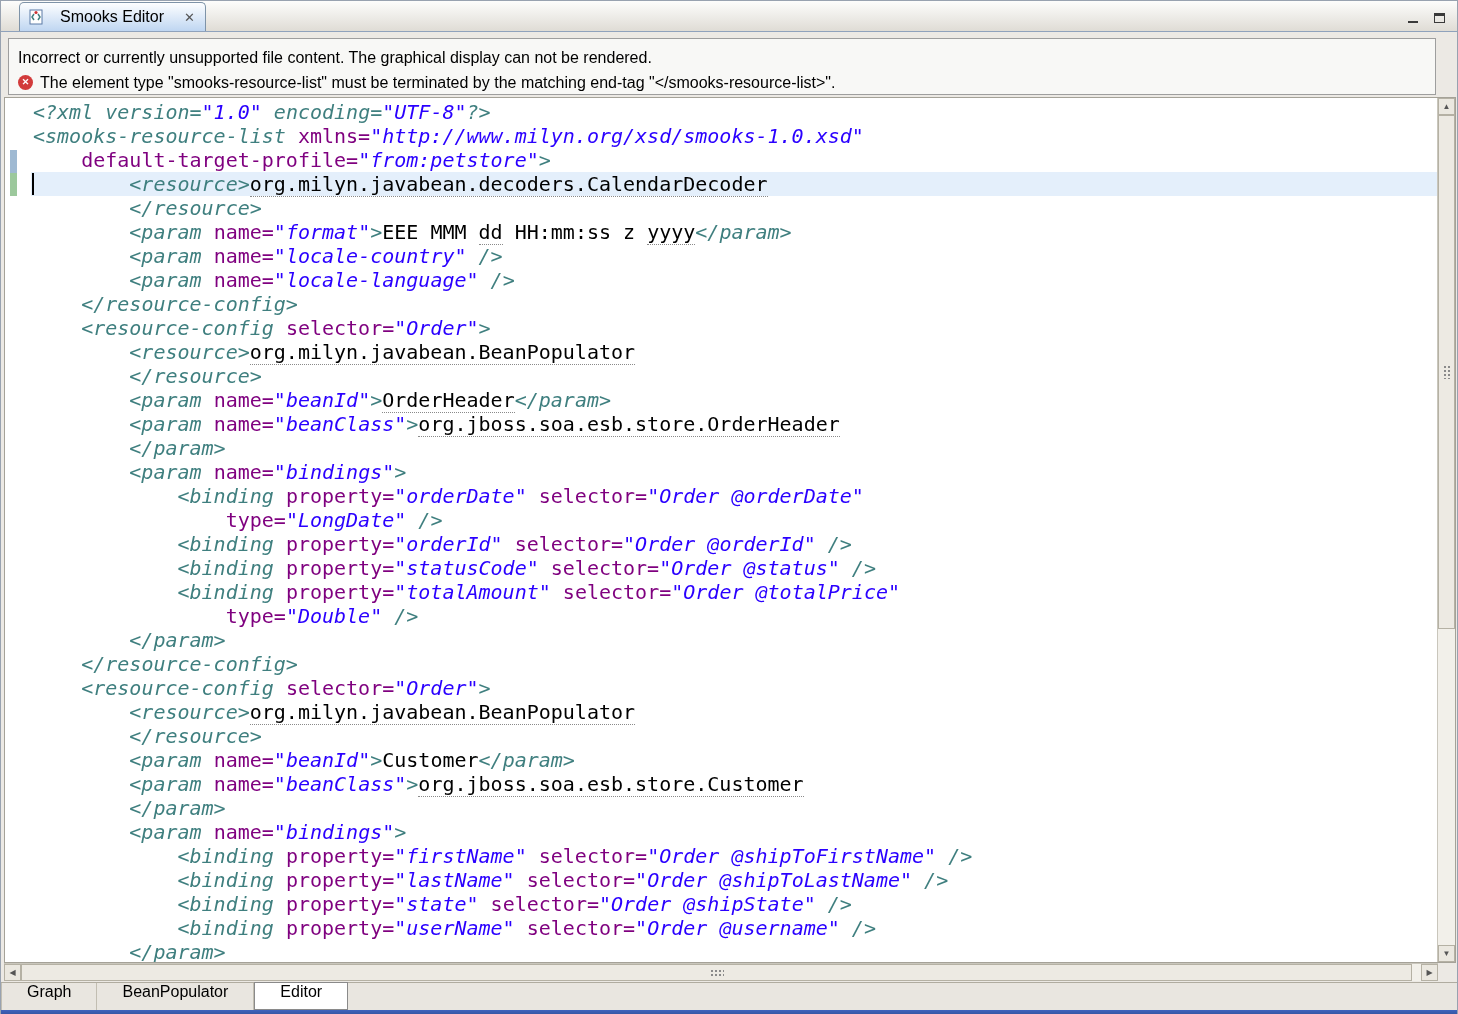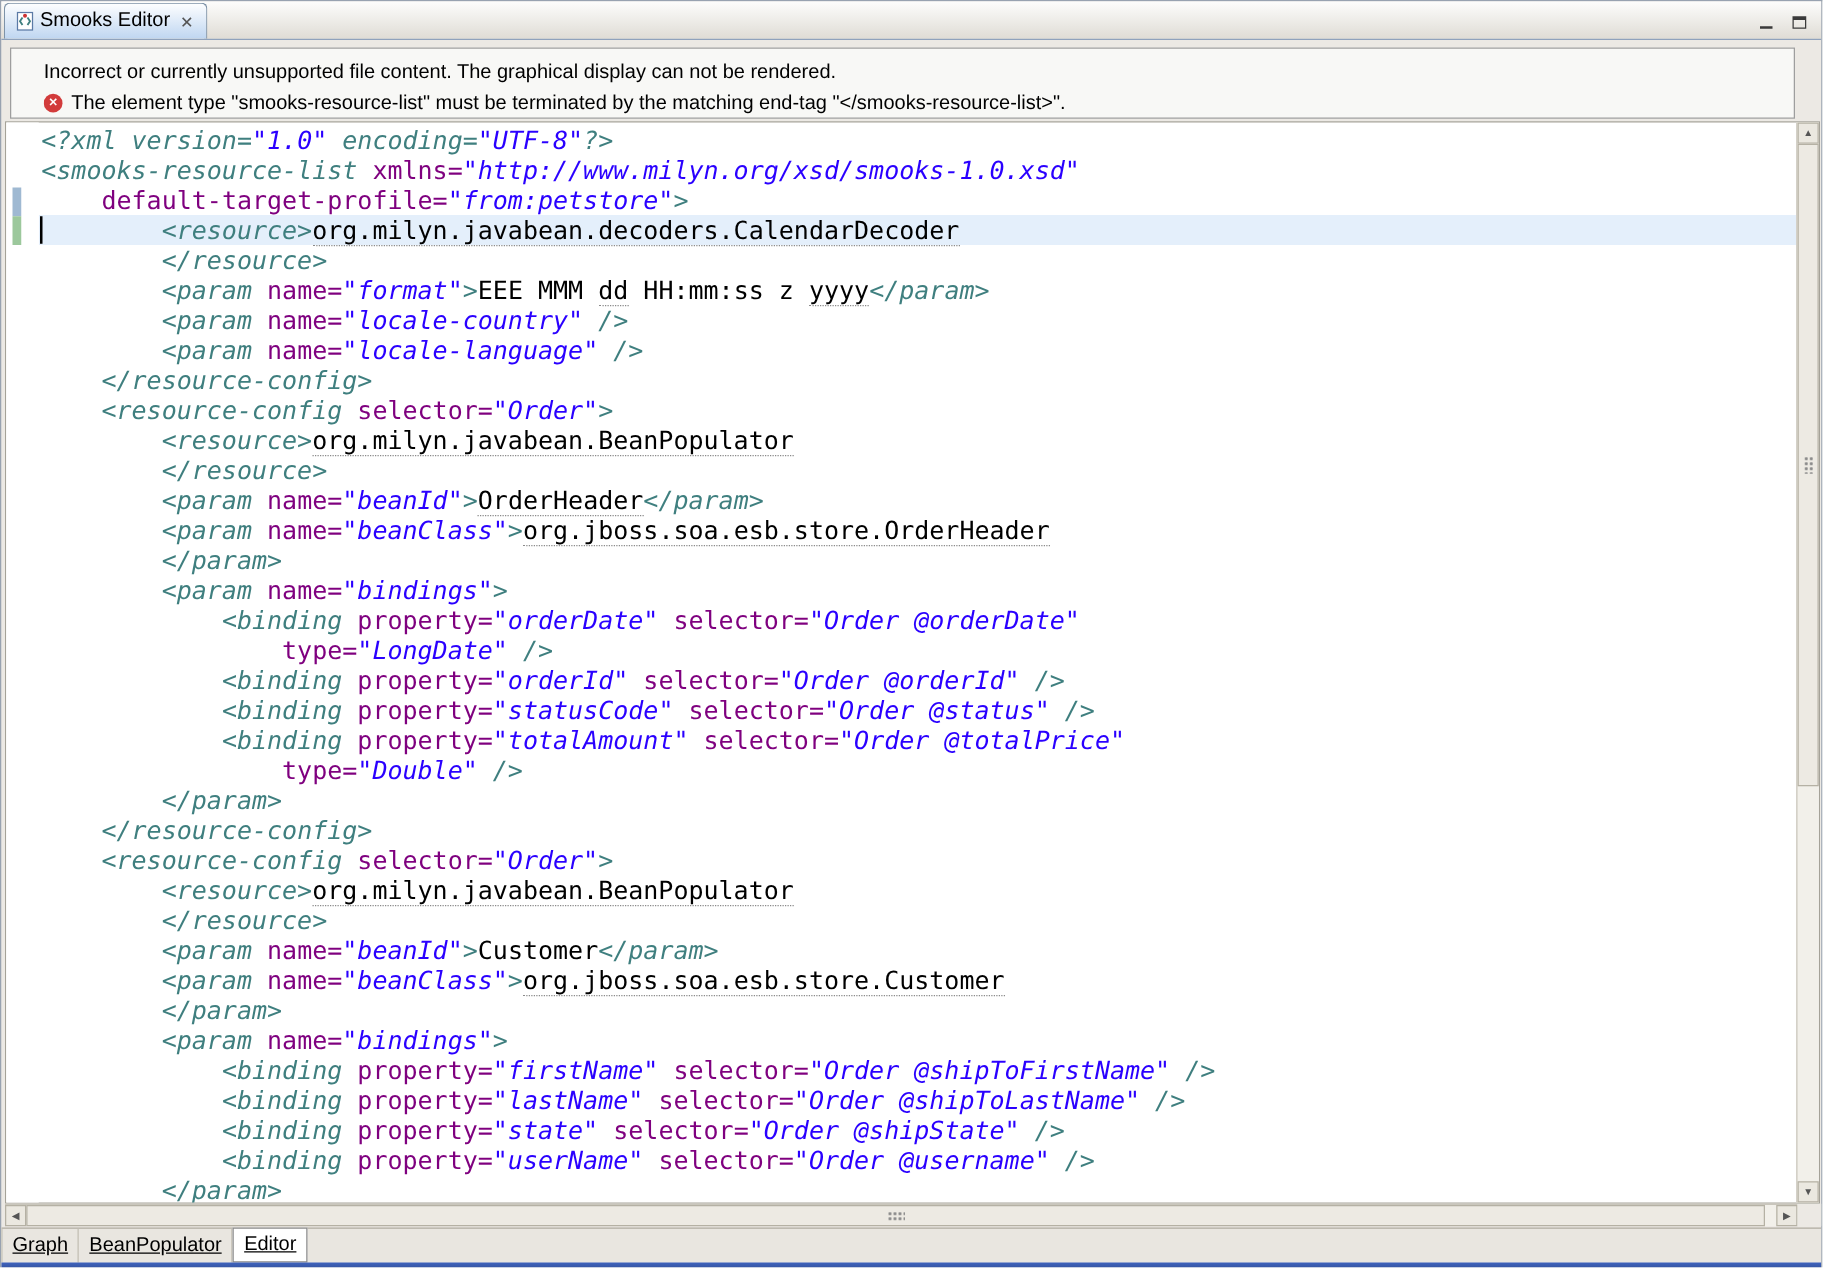--- a/index.html
+++ b/index.html
@@ -10,37 +10,37 @@
     border-left:1px solid #98A2B0;border-right:1px solid #98A2B0;border-top:1px solid #98A2B0;
   }
   
   .tabstrip{
     position:absolute;top:0;left:0;right:0;height:31px;
     background:linear-gradient(#FDFDFC,#DFDCD5);
     border-bottom:1px solid #8FA2BC;
     display:flex;align-items:flex-end;
   }
   .editor-tab{
-    height:29px;margin-left:2px;display:flex;align-items:center;gap:4px;
+    height:29px;margin-left:18px;display:flex;align-items:center;gap:16px;
     padding:0 10px 0 8px;
     background:linear-gradient(#FDFEFF,#BFD6F1);
     border:1px solid #7E93A8;border-bottom:none;border-radius:5px 5px 0 0;
     font-size:16px;color:#000;
   }
   .tab-icon{display:flex;align-items:center;}
   .tab-close{color:#555;font-size:13px;margin-left:4px;cursor:pointer;}
   .win-controls{margin-left:auto;display:flex;gap:10px;align-items:center;padding:0 10px 8px 0;}
   .ctrl{width:16px;height:14px;display:flex;align-items:flex-end;justify-content:center;cursor:pointer;}
   .min-glyph{width:10px;height:8px;border-bottom:2px solid #3A3A3A;}
   .max-glyph{width:11px;height:10px;border:1px solid #3A3A3A;border-top-width:3px;}
   
   .banner{
     position:absolute;left:7px;right:21px;top:37px;height:57px;
     background:#F8F8F6;border:1px solid #9E9E9E;
-    padding:6px 9px 0 26px;font-size:16px;color:#000;
+    padding:6px 9px 0 9px;font-size:16px;color:#000;
   }
   .banner-row{height:25px;display:flex;align-items:center;gap:7px;white-space:nowrap;overflow:hidden;}
   .error-icon{
     flex:0 0 auto;width:15px;height:15px;border-radius:50%;
     background:var(--error,#D23B3B);color:#FFF;font-size:9px;font-weight:bold;
     display:flex;align-items:center;justify-content:center;line-height:1;
   }
   
   .editor{
     position:absolute;left:3px;top:96px;width:1452px;height:866px;
@@ -102,22 +102,22 @@
     background-size:4px 4px;
   }
   .sb-corner{position:absolute;left:1437px;top:962px;width:20px;height:18px;background:#ECE9E4;}
   
   .bottombar{
     position:absolute;left:0;right:0;top:981px;height:28px;
     background:#E9E6E0;border-top:1px solid #B0ACA0;
     display:flex;align-items:stretch;font-size:16px;
   }
   .btab{
-    display:flex;align-items:center;padding:0 8px;color:#000;
-    border-right:1px solid #C2BEB2;cursor:pointer;text-decoration:underline;
+    display:flex;padding:0 25px;color:#000;
+    border-right:1px solid #C2BEB2;cursor:pointer;
   }
   .btab:first-child{border-left:1px solid #C2BEB2;}
   .btab.active{background:#FFF;border:1px solid #8A8A8A;margin-top:-1px;}
   .bottom-edge{
     position:absolute;left:0;right:0;top:1009px;height:5px;
     background:linear-gradient(var(--frame,#3F63BE),#35539E);
   }
 </style>
 </head>
 <body>

